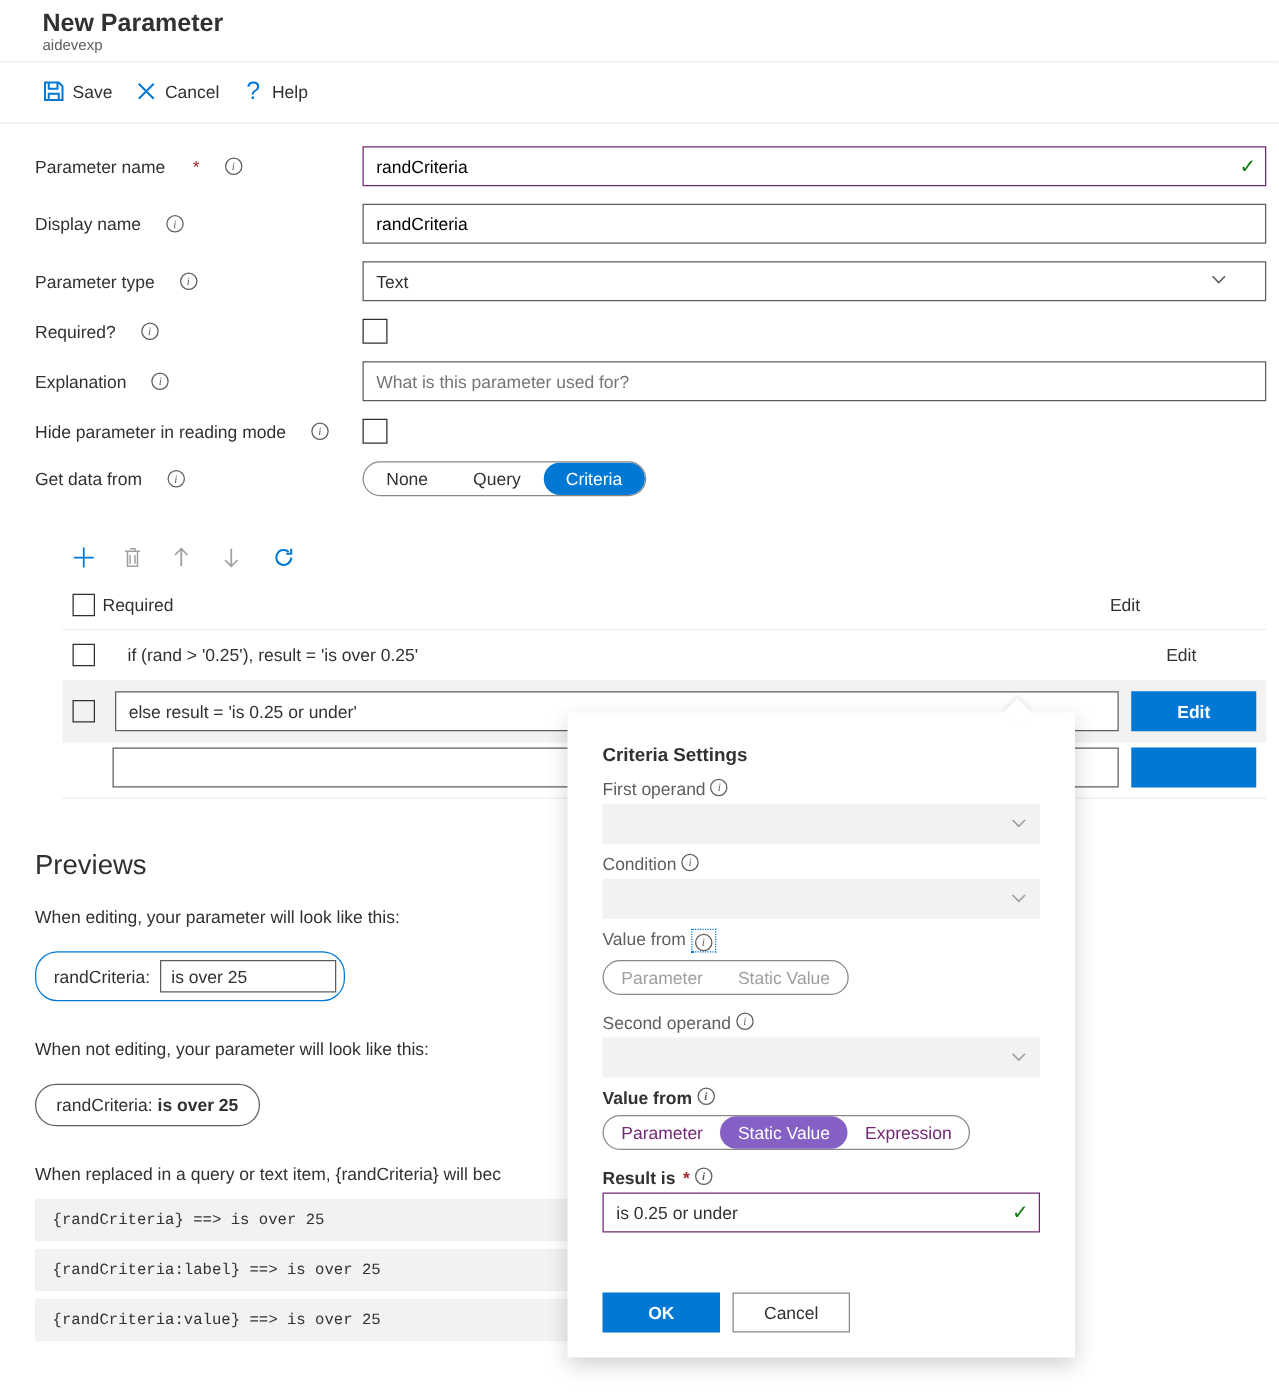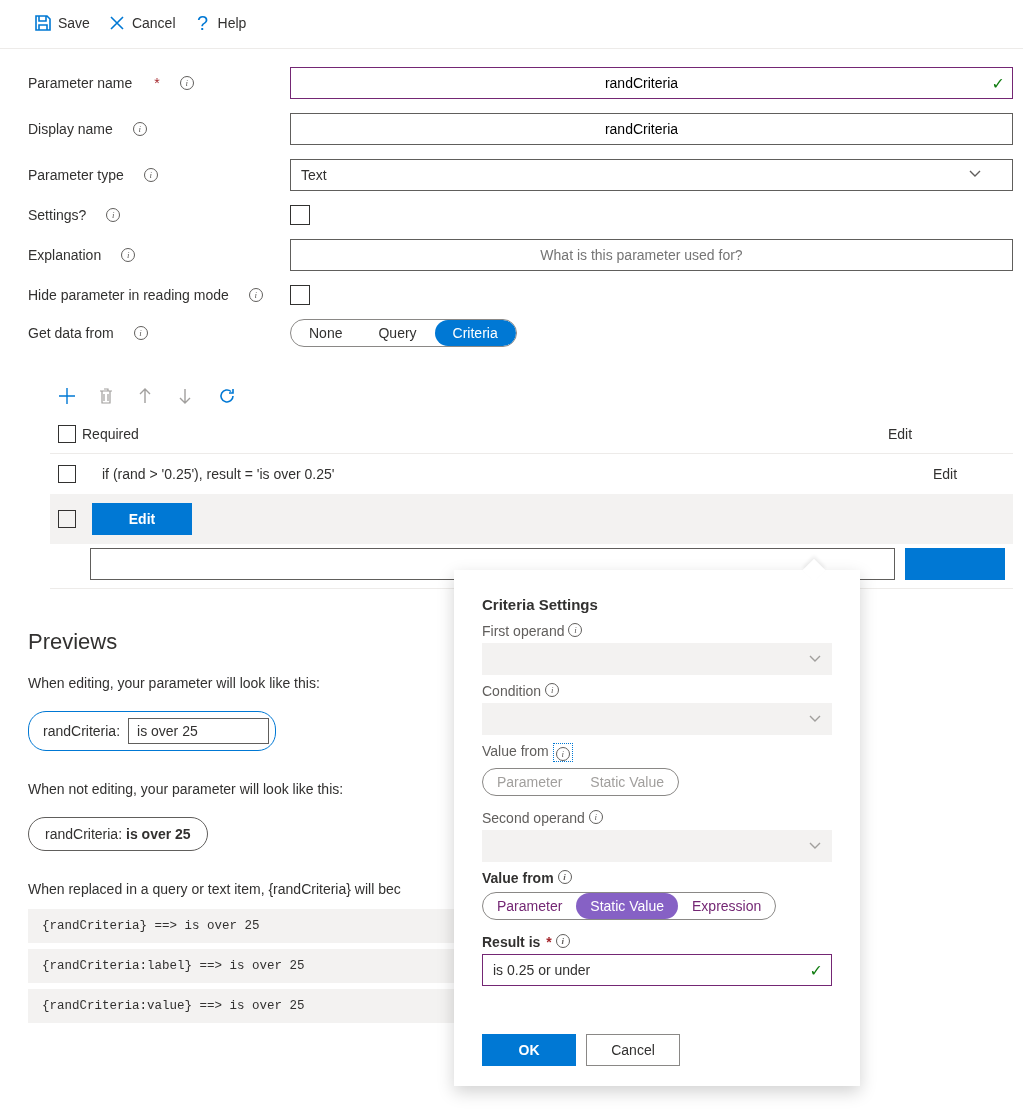--- a/index.html
+++ b/index.html
@@ -11,21 +11,21 @@
   .toolbar { display: flex; gap: 18px; padding: 14px 0 16px 34px; border-bottom: 1px solid #edebe9; }
   .toolbar-btn { display: flex; align-items: center; gap: 6px; cursor: pointer; color: #323130; font-size: 14px; }
   .icon { display: inline-flex; width: 18px; height: 18px; align-items: center; justify-content: center; }
   .blue { color: #0078d4; }
   .form { padding: 18px 10px 0 28px; }
   .row { display: flex; align-items: center; margin-bottom: 14px; }
   .label { width: 262px; font-size: 14px; display: flex; align-items: center; gap: 20px; }
   .req { color: #a4262c; margin-left: 2px; }
   .info-icon { width: 14px; height: 14px; border: 1px solid #605e5c; border-radius: 50%; display: inline-flex; align-items: center; justify-content: center; font-size: 9px; color: #605e5c; font-family: Georgia, serif; font-style: italic; }
   .input { flex: 1; position: relative; display:flex; align-items:center; }
-  .text-input { width: 100%; height: 32px; border: 1px solid #605e5c; padding: 0 30px 0 10px; font-size: 14px; font-family: inherit; outline: none; text-align: center; }
+  .text-input { width: 100%; height: 32px; border: 1px solid #605e5c; padding: 0 30px 0 10px; font-size: 14px; font-family: inherit; outline: none; }
   .text-input.valid { border-color: #742774; }
   .check-ic { position: absolute; right: 8px; color: #107c10; font-size: 16px; }
   .select { width:100%; height: 32px; border: 1px solid #605e5c; padding: 0 30px 0 10px; background:#fff; display:flex; align-items:center; justify-content:space-between; cursor:pointer; }
   .chev { color:#605e5c; }
   .checkbox { width: 20px; height: 20px; border: 1px solid #323130; background: #fff; cursor:pointer; }
   .pill-group { display: inline-flex; border: 1px solid #8a8886; border-radius: 20px; overflow: hidden; height: 28px; }
   .pill { padding: 0 18px; display:flex; align-items:center; color:#323130; cursor:pointer; font-size:14px; }
   .pill.active { background:#0078d4; color:#fff; border-radius:20px; }
 
   .criteria-section { padding: 18px 10px 0 50px; }
@@ -71,20 +71,24 @@
   .dotted { border:1px dotted #0078d4; padding:0 2px; }
   .pop-pill { padding:0 14px; display:flex;align-items:center; cursor:pointer; }
   .pop-pill.link { color:#742774; }
   .pop-pill.active { background:#8661c5; color:#fff; border-radius:20px; }
 </style>
 </head>
 <body>
 
 <div class="page">
 
+  <div class="header">
+    <div class="title">New Parameter</div>
+    <div class="subtitle">aidevexp</div>
+  </div>
 
   <div class="toolbar">
     <div class="toolbar-btn">
       <span class="icon blue">
         <svg width="18" height="18" viewBox="0 0 18 18">
             <path fill="none" stroke="#0078d4" stroke-width="1.6" d="M2 2h11l3 3v11H2z M5 2v5h7V2 M5 16v-5h8v5"></path>
           </svg>
       </span>
       <span>Save</span>
     </div>
@@ -138,21 +142,21 @@
             <svg width="14" height="14" viewBox="0 0 14 14">
                 <path fill="none" stroke="#605e5c" stroke-width="1.4" d="M2 4l5 5 5-5"></path>
               </svg>
           </span>
         </div>
       </div>
     </div>
 
     <div class="row">
       <div class="label">
-        <span>Settings?</span>
+        <span>Required?</span>
         <span class="info-icon">i</span>
       </div>
       <div class="checkbox"></div>
     </div>
 
     <div class="row">
       <div class="label">
         <span>Explanation</span>
         <span class="info-icon">i</span>
       </div>
@@ -218,20 +222,21 @@
         <div class="col-cond">Required</div>
         <div class="col-edit">Edit</div>
       </div>
       <div class="ct-row">
         <div class="ct-cb"></div>
         <div class="ct-text">if (rand &gt; '0.25'), result = 'is over 0.25'</div>
         <div class="edit-link">Edit</div>
       </div>
       <div class="ct-row highlight">
         <div class="ct-cb"></div>
+        <div class="ct-text boxed">else result = 'is 0.25 or under'</div>
         <div class="edit-btn">Edit</div>
       </div>
       <div class="ct-row-stub">
         <div class="ct-text boxed"></div>
         <div class="stub-btn"></div>
       </div>
     </div>
   </div>
 
   <div class="previews">

